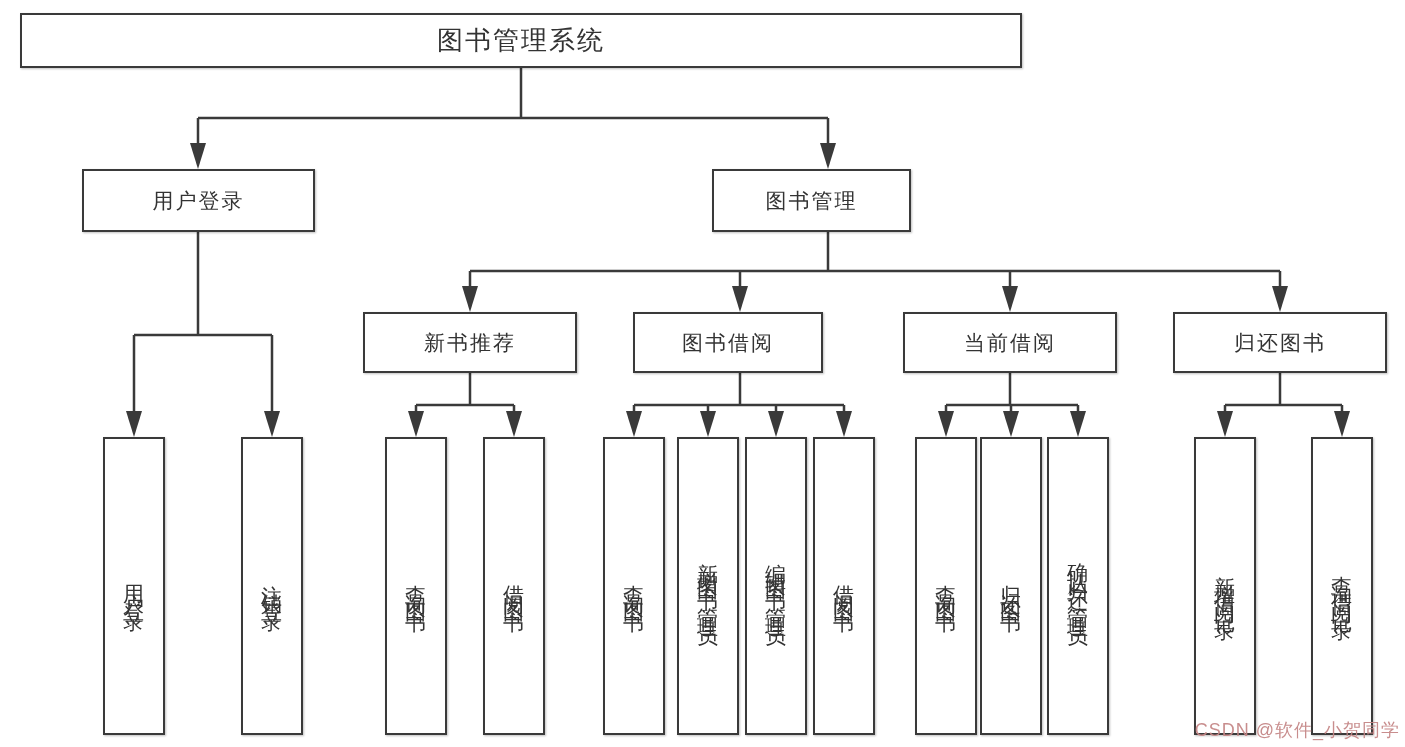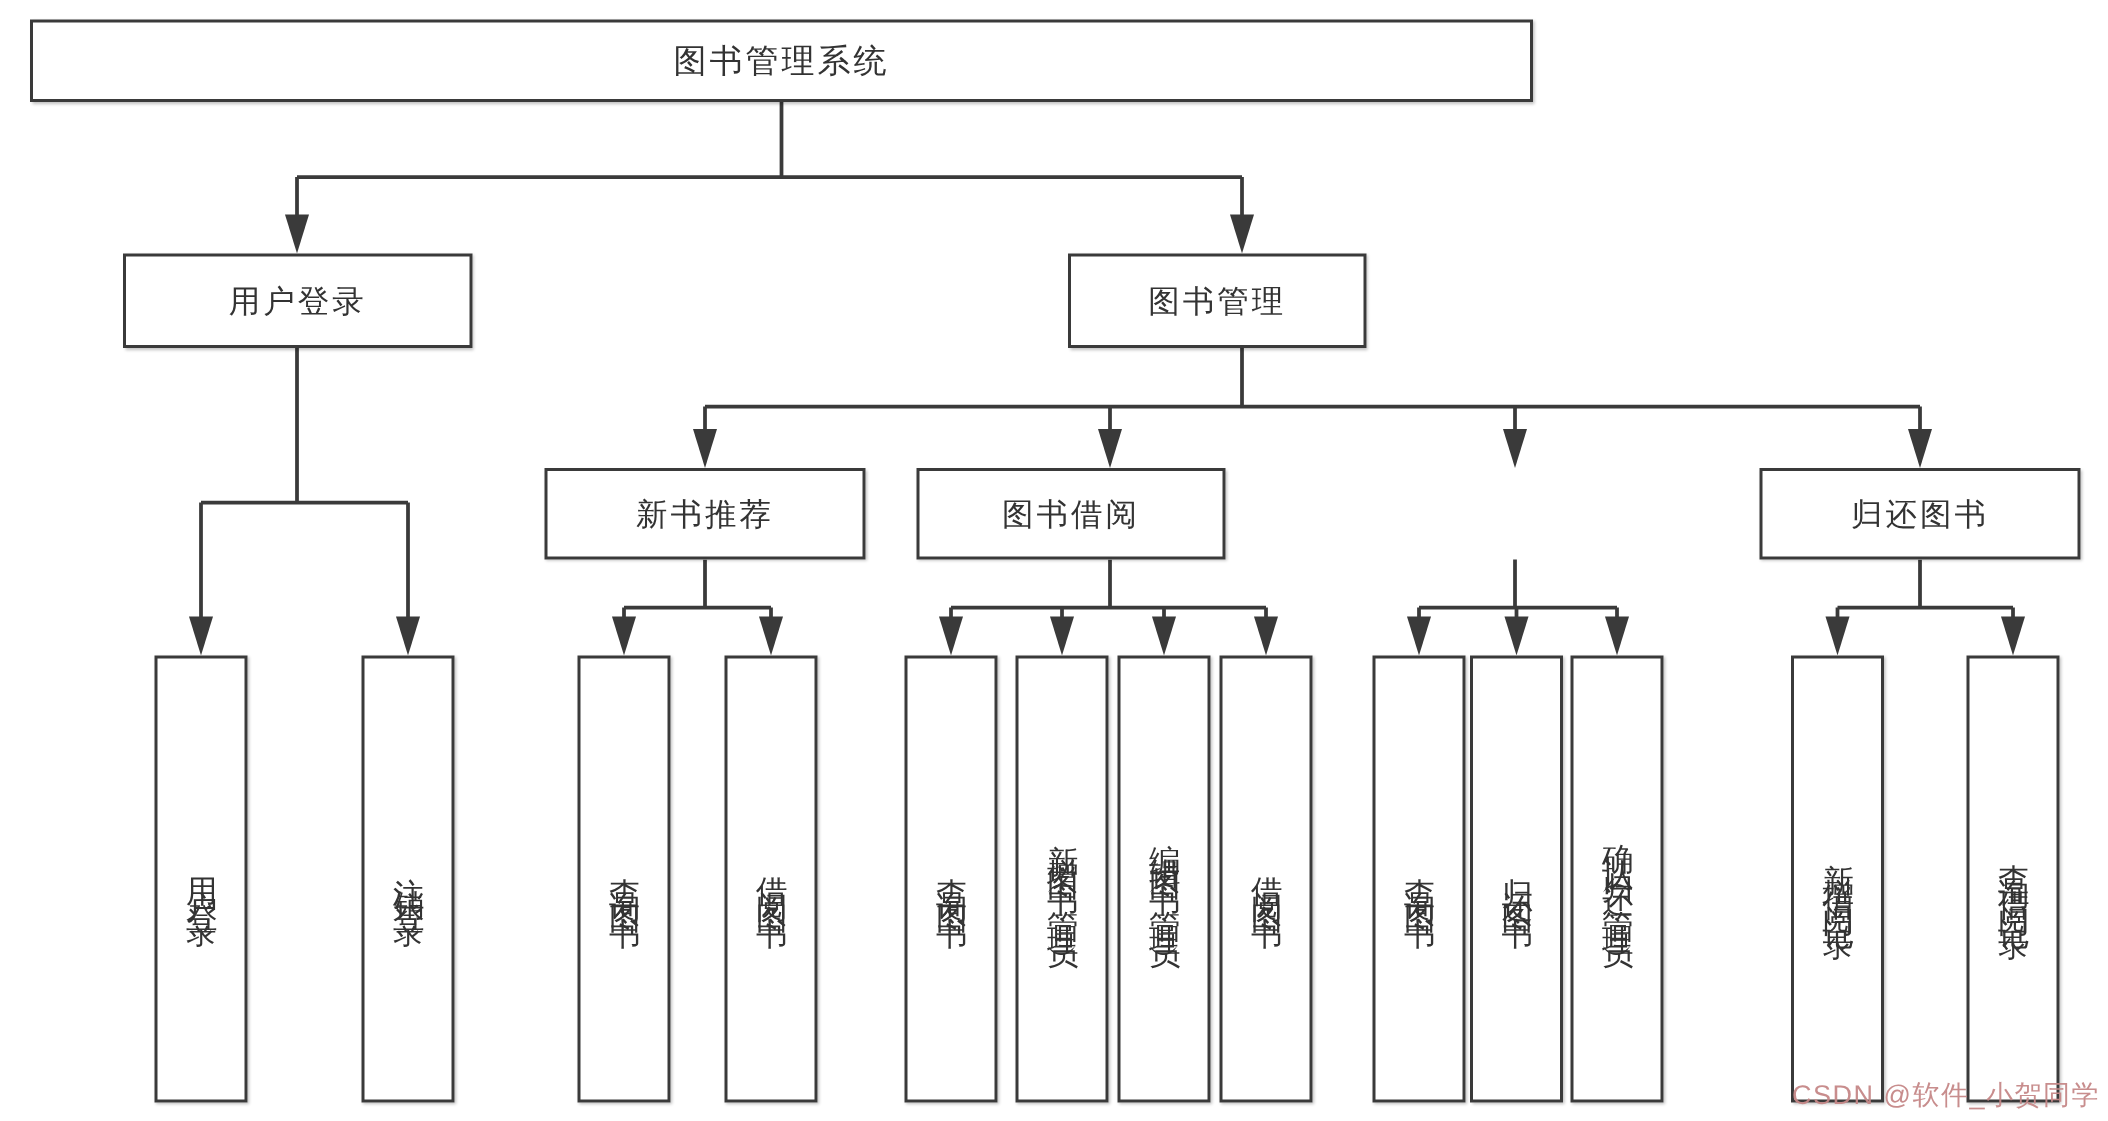--- a/index.html
+++ b/index.html
@@ -29,21 +29,21 @@
   .node {
     position: absolute;
     box-sizing: border-box;
     border: 2px solid #3a3a3a;
     background: #ffffff;
     display: flex;
     align-items: center;
     justify-content: center;
     box-shadow: 1px 1px 2px rgba(0,0,0,0.25);
   }
-  .node.root   { font-size: 22px; letter-spacing: 2px; }
+  .node.root   { font-size: 26px; letter-spacing: 2px; }
   .node.branch { font-size: 21px; letter-spacing: 2px; }
   .node.leaf   { font-size: 21px; }
   .vtext {
     writing-mode: vertical-rl;
     text-orientation: mixed;
     letter-spacing: 9px;
     line-height: 1;
     white-space: nowrap;
   }
   .watermark {
@@ -103,21 +103,22 @@
       <path class="arrowhead" d="M1334 411 L1350 411 L1342 437 Z"></path>
     </g>
   </svg>
 
   <div class="node root" style="left:20px; top:13px; width:1002px; height:55px;">图书管理系统</div>
 
   <div class="node branch" style="left:82px; top:169px; width:233px; height:63px;">用户登录</div>
   <div class="node branch" style="left:712px; top:169px; width:199px; height:63px;">图书管理</div>
 
   <div class="node branch" style="left:363px; top:312px; width:214px; height:61px;">新书推荐</div>
-  <div class="node branch" style="left:611px; top:312px; width:206px; height:61px;text-align:right;">图书借阅</div>
+  <div class="node branch" style="left:633px; top:312px; width:190px; height:61px;text-align:right;">图书借阅</div>
+  <div class="node branch" style="left:903px; top:312px; width:214px; height:61px;">当前借阅</div>
   <div class="node branch" style="left:1173px; top:312px; width:214px; height:61px;">归还图书</div>
 
   <div class="node leaf" style="left:103px; top:437px; width:62px; height:298px;">
     <span class="vtext">用户登录</span>
   </div>
   <div class="node leaf" style="left:241px; top:437px; width:62px; height:298px;">
     <span class="vtext">注销登录</span>
   </div>
 
   <div class="node leaf" style="left:385px; top:437px; width:62px; height:298px;">

